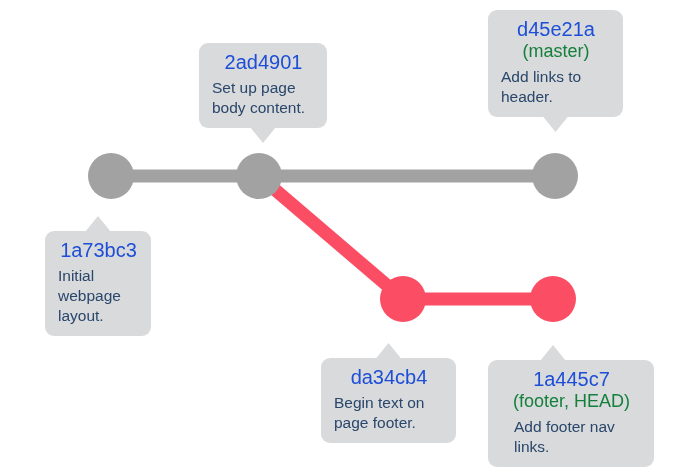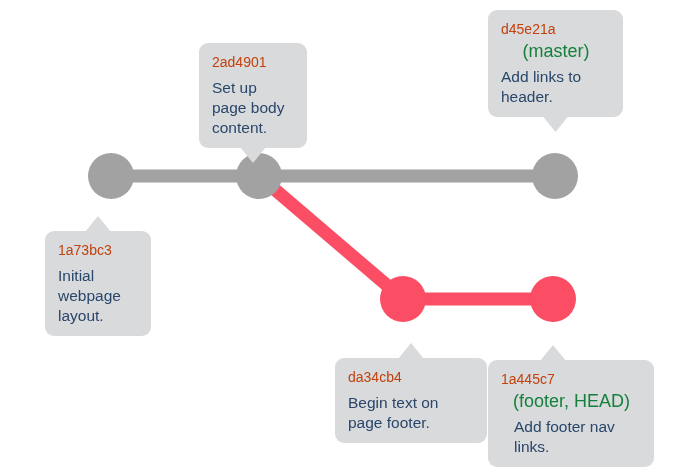--- a/index.html
+++ b/index.html
@@ -37,45 +37,45 @@
     bottom: -15px;
     clip-path: polygon(50% 100%, 0 0, 100% 0);
   }
   .callout.tail-up .tail {
     top: -15px;
     clip-path: polygon(50% 0, 0 100%, 100% 100%);
   }
   .tail-center .tail { left: 50%; margin-left: -13px; }
   .c-1a445c7 .tail { left: 52px; }
   .commit-id {
-    color: #c2410c;
-    font-size: 14px;
+    color: #1d4ed8;
+    font-size: 20px;
     line-height: 22px;
-    text-align: left;
+    text-align: center;
     white-space: nowrap;
   }
   .commit-ref {
     color: #15803d;
     font-size: 18px;
     line-height: 22px;
     text-align: center;
     white-space: nowrap;
   }
   .commit-msg {
     margin-top: 5px;
     color: #29466b;
     font-size: 15.5px;
     line-height: 20px;
     text-align: left;
   }
   
-  .c-2ad4901  { left: 199px; top: 43px;  width: 108px; }
+  .c-2ad4901  { left: 199px; top: 43px;  width: 128px; }
   .c-d45e21a  { left: 488px; top: 10px;  width: 135px; }
   .c-1a73bc3  { left: 45px;  top: 231px; width: 106px; }
-  .c-da34cb4  { left: 335px; top: 358px; width: 152px; }
+  .c-da34cb4  { left: 321px; top: 358px; width: 135px; }
   .c-1a445c7  { left: 488px; top: 360px; width: 166px; }
   .c-1a445c7 .commit-msg { padding-left: 13px; padding-right: 8px; }
 </style>
 </head>
 <body>
 
 <div class="canvas">
 
   <svg class="graph-svg" width="673" height="476" viewBox="0 0 673 476">
 

